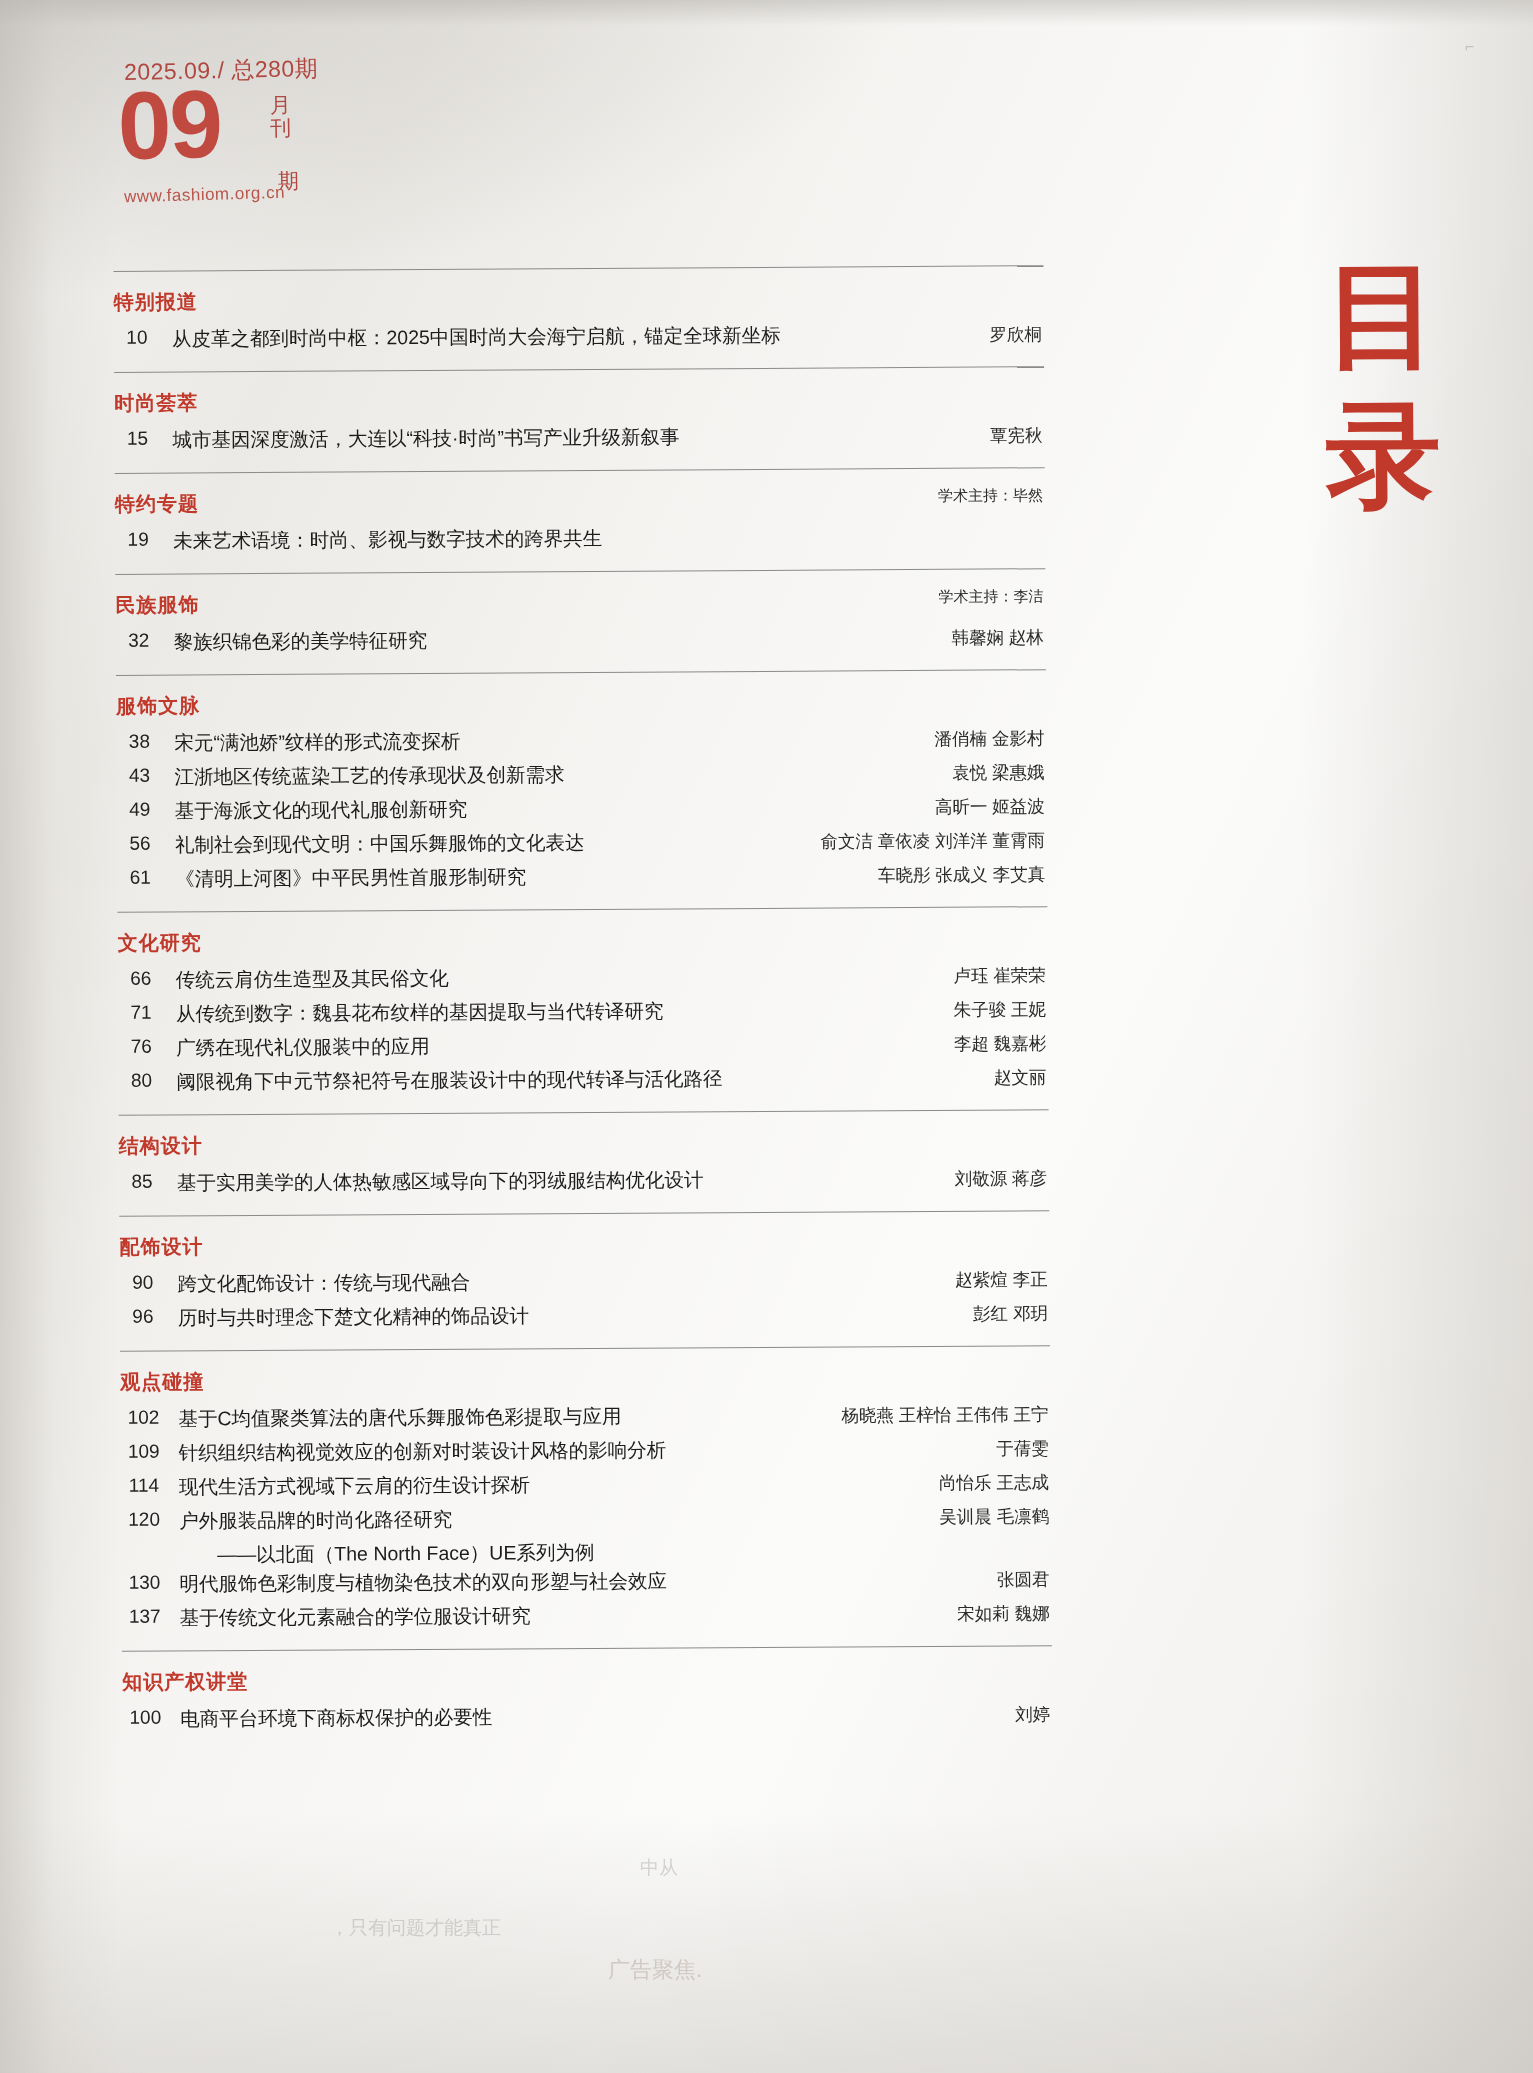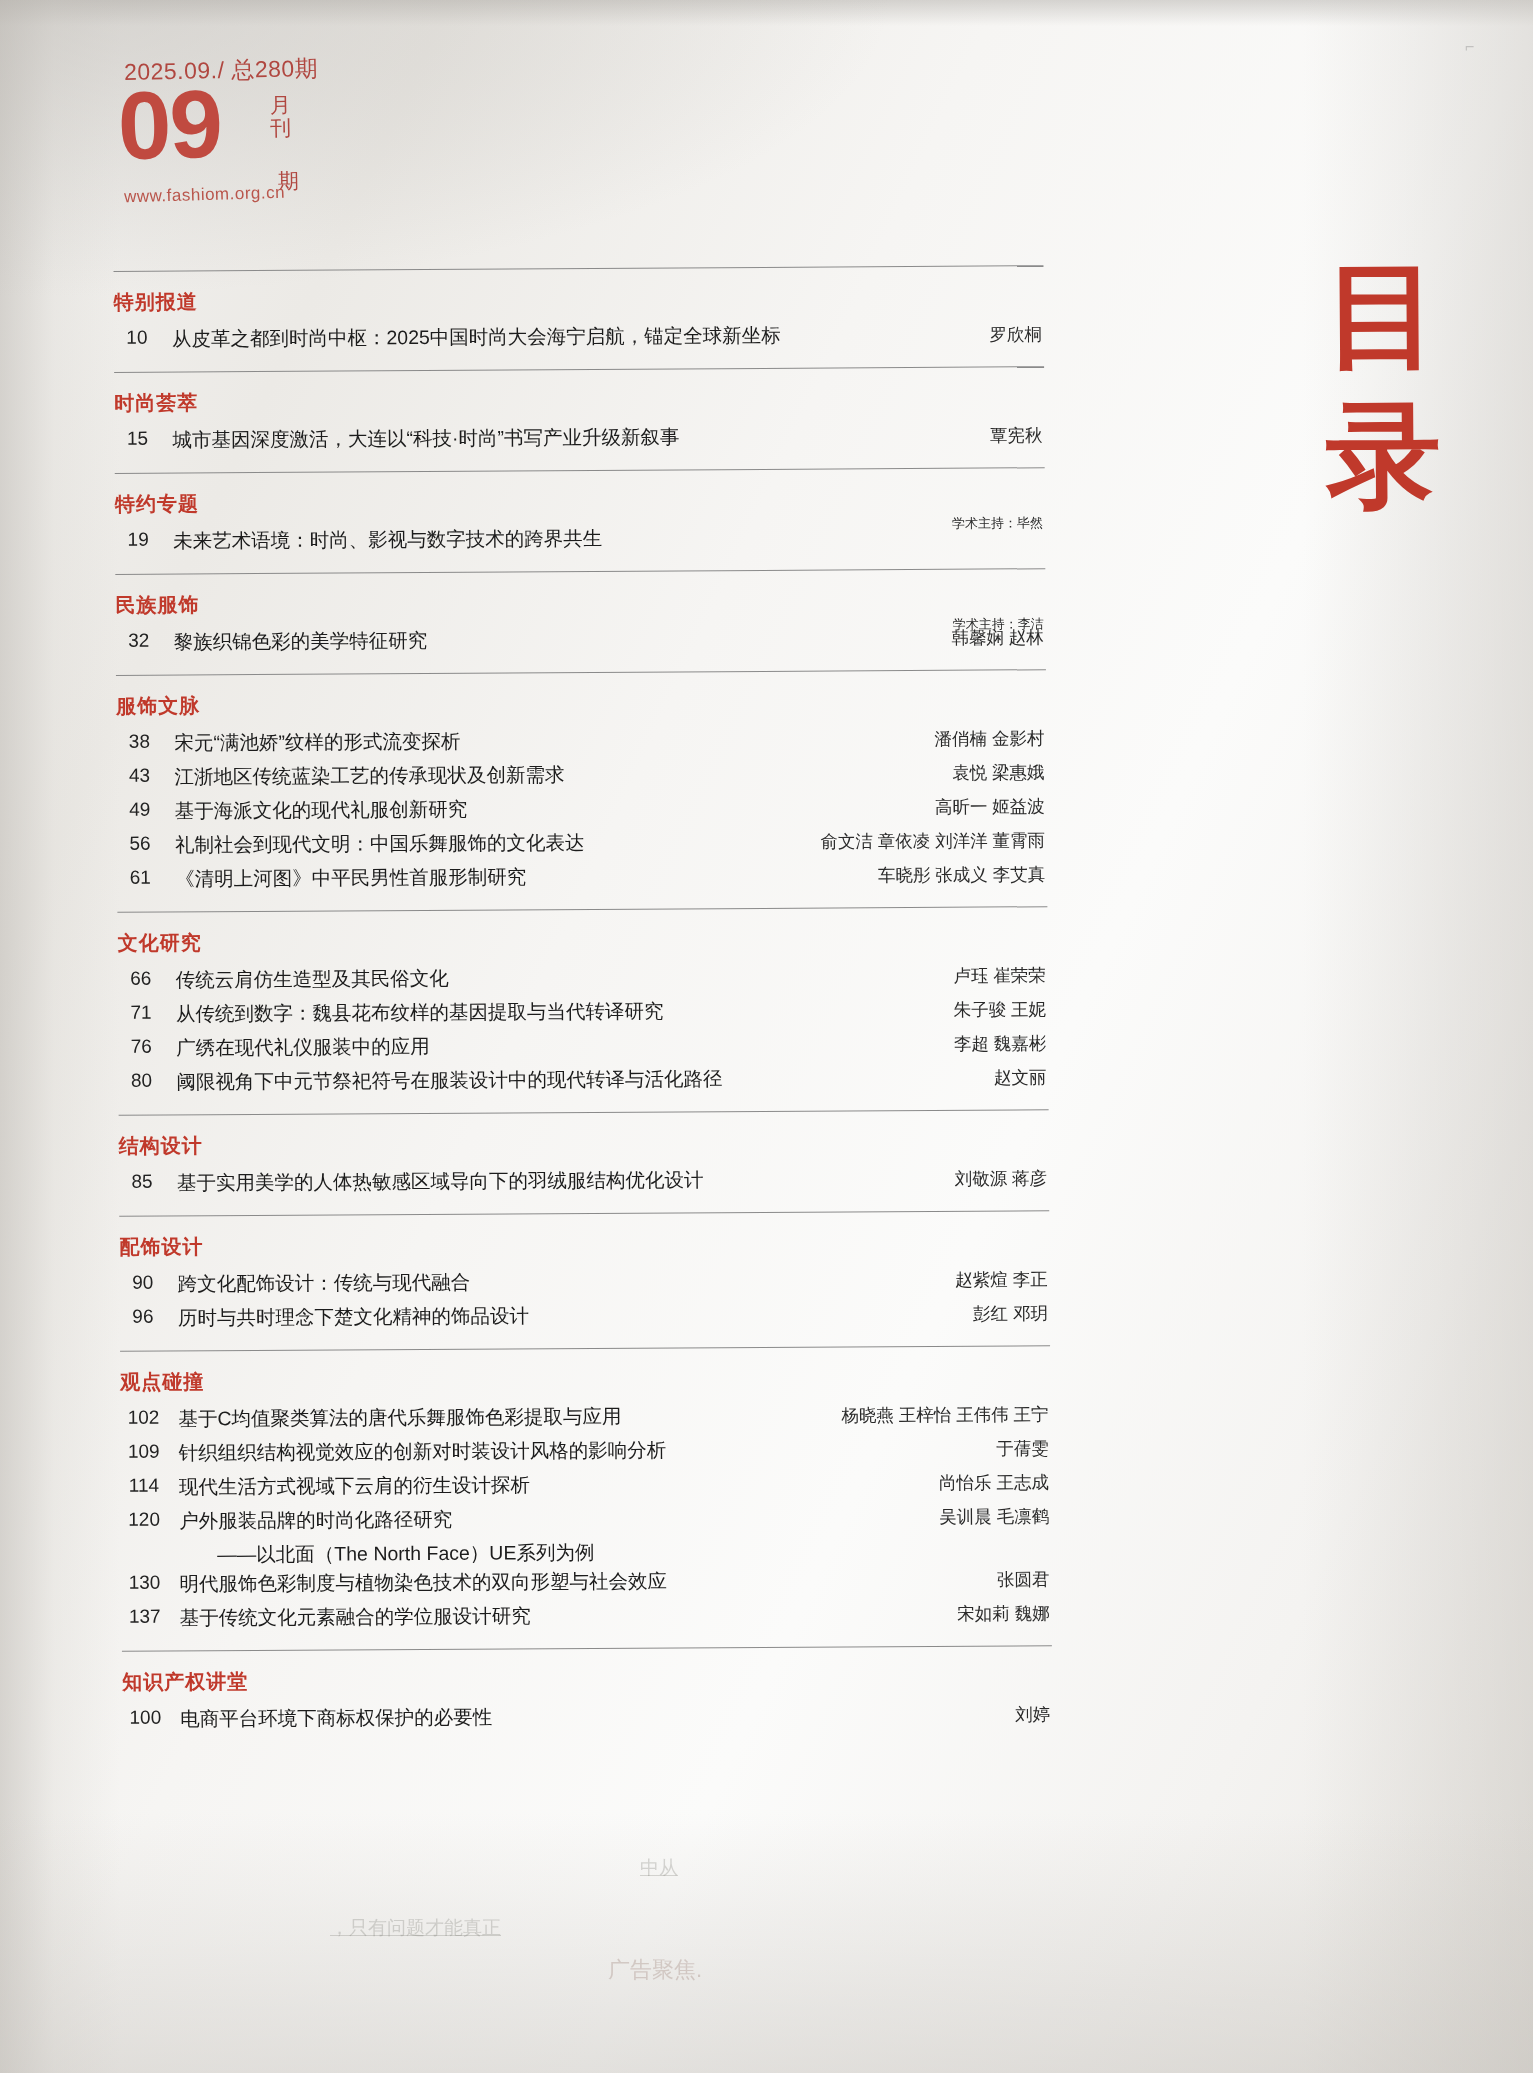--- a/index.html
+++ b/index.html
@@ -145,24 +145,23 @@
     font-size: 20px;
     font-weight: bold;
     color: #c0392b;
     letter-spacing: 1px;
     white-space: nowrap;
   }
   .sec-host {
     position: absolute;
     right: 12px;
     top: 18px;
-    font-size: 13px;
+    font-size: 15px;
     color: #2a2a2a;
     white-space: nowrap;
-    margin-top: 28px;
   }
   .entries {
     padding-bottom: 14px;
   }
   .entry {
     position: relative;
     min-height: 34px;
     display: block;
   }
   .e-page {
@@ -200,21 +199,20 @@
     padding-top: 2px;
   }
 
   
   .bleed {
     position: absolute;
     color: rgba(120,118,112,0.28);
     font-size: 19px;
     white-space: nowrap;
     pointer-events: none;
-    text-decoration: underline;
   }
   .bleed2 {
     position: absolute;
     color: rgba(150,120,110,0.30);
     font-size: 22px;
     font-weight: normal;
     white-space: nowrap;
     pointer-events: none;
   }
   .corner-mark {

